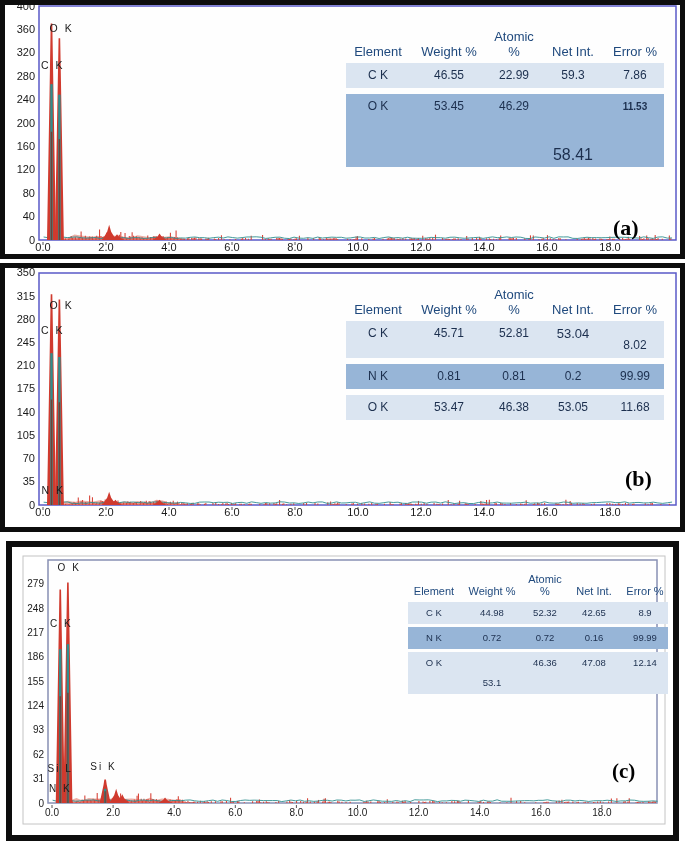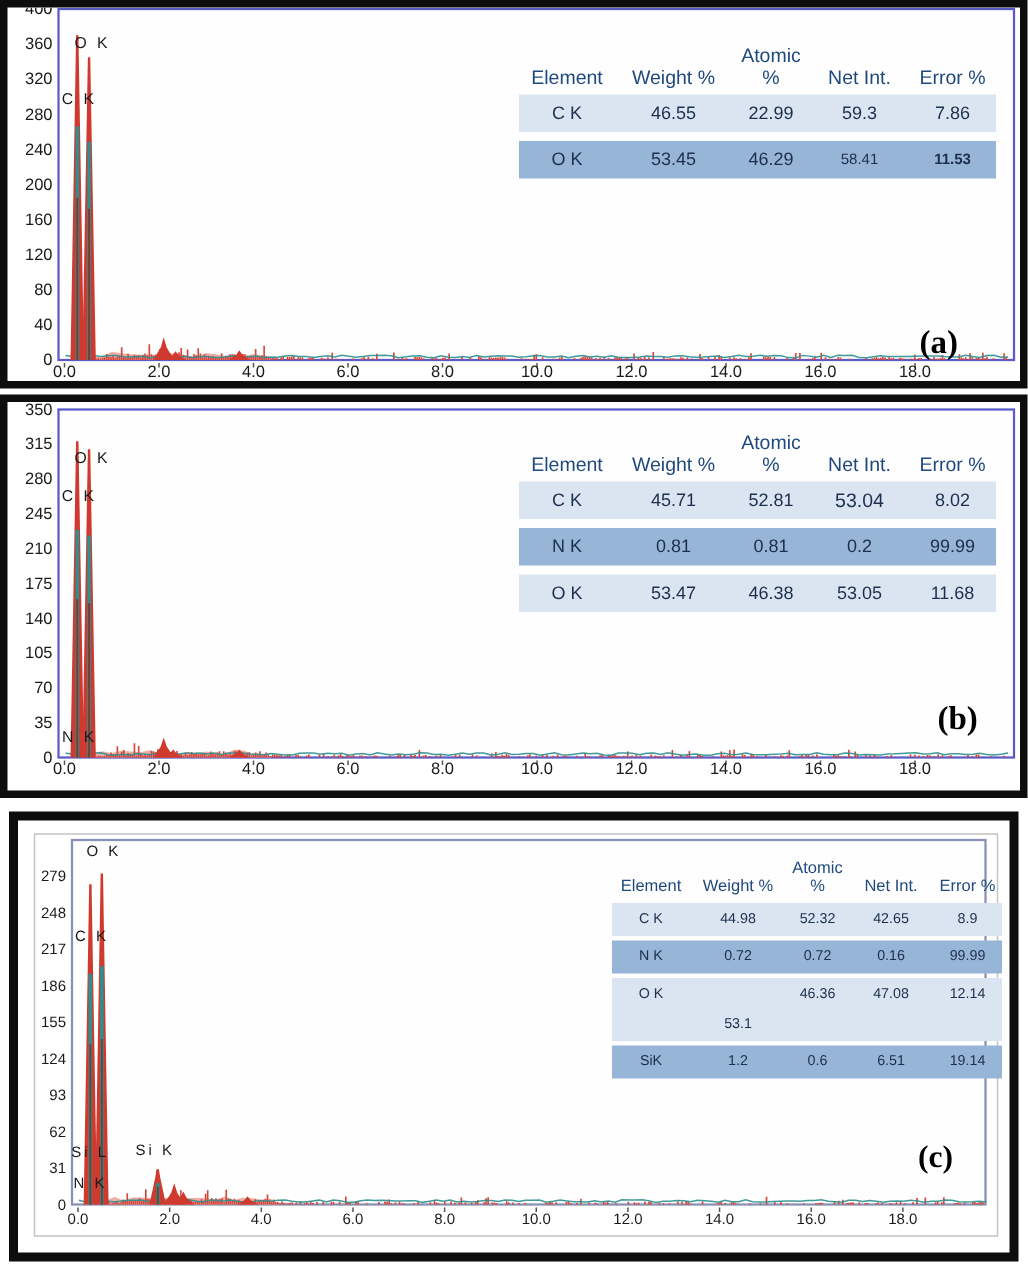--- a/index.html
+++ b/index.html
@@ -345,21 +345,21 @@
         <div class="cell" style="width: 64px; line-height: 25px; font-size: 12px;">C K</div>
         <div class="cell" style="width: 78px; line-height: 25px; font-size: 12px;">46.55</div>
         <div class="cell" style="width: 52px; line-height: 25px; font-size: 12px;">22.99</div>
         <div class="cell" style="width: 66px; line-height: 25px; font-size: 12px; text-align: center;">59.3</div>
         <div class="cell" style="width: 58px; line-height: 25px; font-size: 12px;">7.86</div>
       </div>
       <div class="trow row-dark" style="margin-bottom: 6px;">
         <div class="cell" style="width: 64px; line-height: 25px; font-size: 12px;">O K</div>
         <div class="cell" style="width: 78px; line-height: 25px; font-size: 12px;">53.45</div>
         <div class="cell" style="width: 52px; line-height: 25px; font-size: 12px;">46.29</div>
-        <div class="cell" style="width: 66px; line-height: 25px; font-size: 10px;">58.41</div>
+        <div class="cell" style="width: 66px; line-height: 25px; font-size: 16px; margin-top: 48px;">58.41</div>
         <div class="cell" style="width: 58px; line-height: 25px; font-size: 10px; font-weight: bold;">11.53</div>
       </div>
     </div>
   <div class="letter" style="left:608px;top:210px;font-size:22px;">(a)</div>
 </div>
 
 <div class="panel" id="panel-b">
   <svg class="spec" width="675" height="259" viewBox="0 0 675 259" font-family="&quot;Liberation Sans&quot;, sans-serif">
       <rect x="34" y="5" width="637" height="232" fill="#fefefe" stroke="#5a5ac8" stroke-width="1.5"></rect>
       <polygon points="56.9,237 56.9,234.45296690554824 63.2,232.81182708626147 69.5,233.94767396280076 75.8,232.56415999482851 82.1,232.95246814622078 88.4,233.42710349336267 94.69999999999999,232.13434156484436 101,234.164149048971 107.3,233.22683816903736 113.6,234.78951677365694 119.9,233.20035630080383 126.2,234.7432454964146 132.5,233.0069087073207 138.8,234.22874076711014 145.10000000000002,234.43808333436027 151.40000000000003,231.65843576018233 157.70000000000005,232.5729938534787 164.00000000000003,234.6815146919107 170.30000000000004,234.5526747952681 176.60000000000002,237" fill="#eba59b" opacity="0.9"></polygon>
@@ -657,21 +657,21 @@
         <div class="cell" style="width: 52px; font-size: 13px;">Atomic
 %</div>
         <div class="cell" style="width: 66px; font-size: 13px;">Net Int.</div>
         <div class="cell" style="width: 58px; font-size: 13px;">Error %</div>
       </div>
       <div class="trow row-light" style="margin-bottom: 6px;">
         <div class="cell" style="width: 64px; line-height: 25px; font-size: 12px;">C K</div>
         <div class="cell" style="width: 78px; line-height: 25px; font-size: 12px;">45.71</div>
         <div class="cell" style="width: 52px; line-height: 25px; font-size: 12px;">52.81</div>
         <div class="cell" style="width: 66px; line-height: 25px; font-size: 13px; text-align: center;">53.04</div>
-        <div class="cell" style="width: 58px; line-height: 25px; font-size: 12px;">8.02</div>
+        <div class="cell" style="width: 58px; line-height: 25px; font-size: 12px; margin-top: 12px;">8.02</div>
       </div>
       <div class="trow row-dark" style="margin-bottom: 6px;">
         <div class="cell" style="width: 64px; line-height: 25px; font-size: 12px;">N K</div>
         <div class="cell" style="width: 78px; line-height: 25px; font-size: 12px;">0.81</div>
         <div class="cell" style="width: 52px; line-height: 25px; font-size: 12px;">0.81</div>
         <div class="cell" style="width: 66px; line-height: 25px; font-size: 12px;">0.2</div>
         <div class="cell" style="width: 58px; line-height: 25px; font-size: 12px;">99.99</div>
       </div>
       <div class="trow row-light" style="margin-bottom: 6px;">
         <div class="cell" style="width: 64px; line-height: 25px; font-size: 12px;">O K</div>
@@ -995,22 +995,15 @@
         <div class="cell" style="width: 56px; line-height: 22px; font-size: 9.5px;">0.16</div>
         <div class="cell" style="width: 46px; line-height: 22px; font-size: 9.5px;">99.99</div>
       </div>
       <div class="trow row-light" style="margin-bottom: 3px;">
         <div class="cell" style="width: 52px; line-height: 22px; font-size: 9.5px;">O K</div>
         <div class="cell" style="width: 64px; line-height: 22px; font-size: 9.5px; margin-top: 20px;">53.1</div>
         <div class="cell" style="width: 42px; line-height: 22px; font-size: 9.5px;">46.36</div>
         <div class="cell" style="width: 56px; line-height: 22px; font-size: 9.5px;">47.08</div>
         <div class="cell" style="width: 46px; line-height: 22px; font-size: 9.5px;">12.14</div>
       </div>
-      <div class="trow row-dark" style="margin-bottom: 3px;">
-        <div class="cell" style="width: 52px; line-height: 22px; font-size: 9.5px;">SiK</div>
-        <div class="cell" style="width: 64px; line-height: 22px; font-size: 9.5px;">1.2</div>
-        <div class="cell" style="width: 42px; line-height: 22px; font-size: 9.5px;">0.6</div>
-        <div class="cell" style="width: 56px; line-height: 22px; font-size: 9.5px;">6.51</div>
-        <div class="cell" style="width: 46px; line-height: 22px; font-size: 9.5px;">19.14</div>
-      </div>
     </div>
   <div class="letter" style="left:600px;top:212px;font-size:21px;">(c)</div>
 </div>
 
 </body></html>

